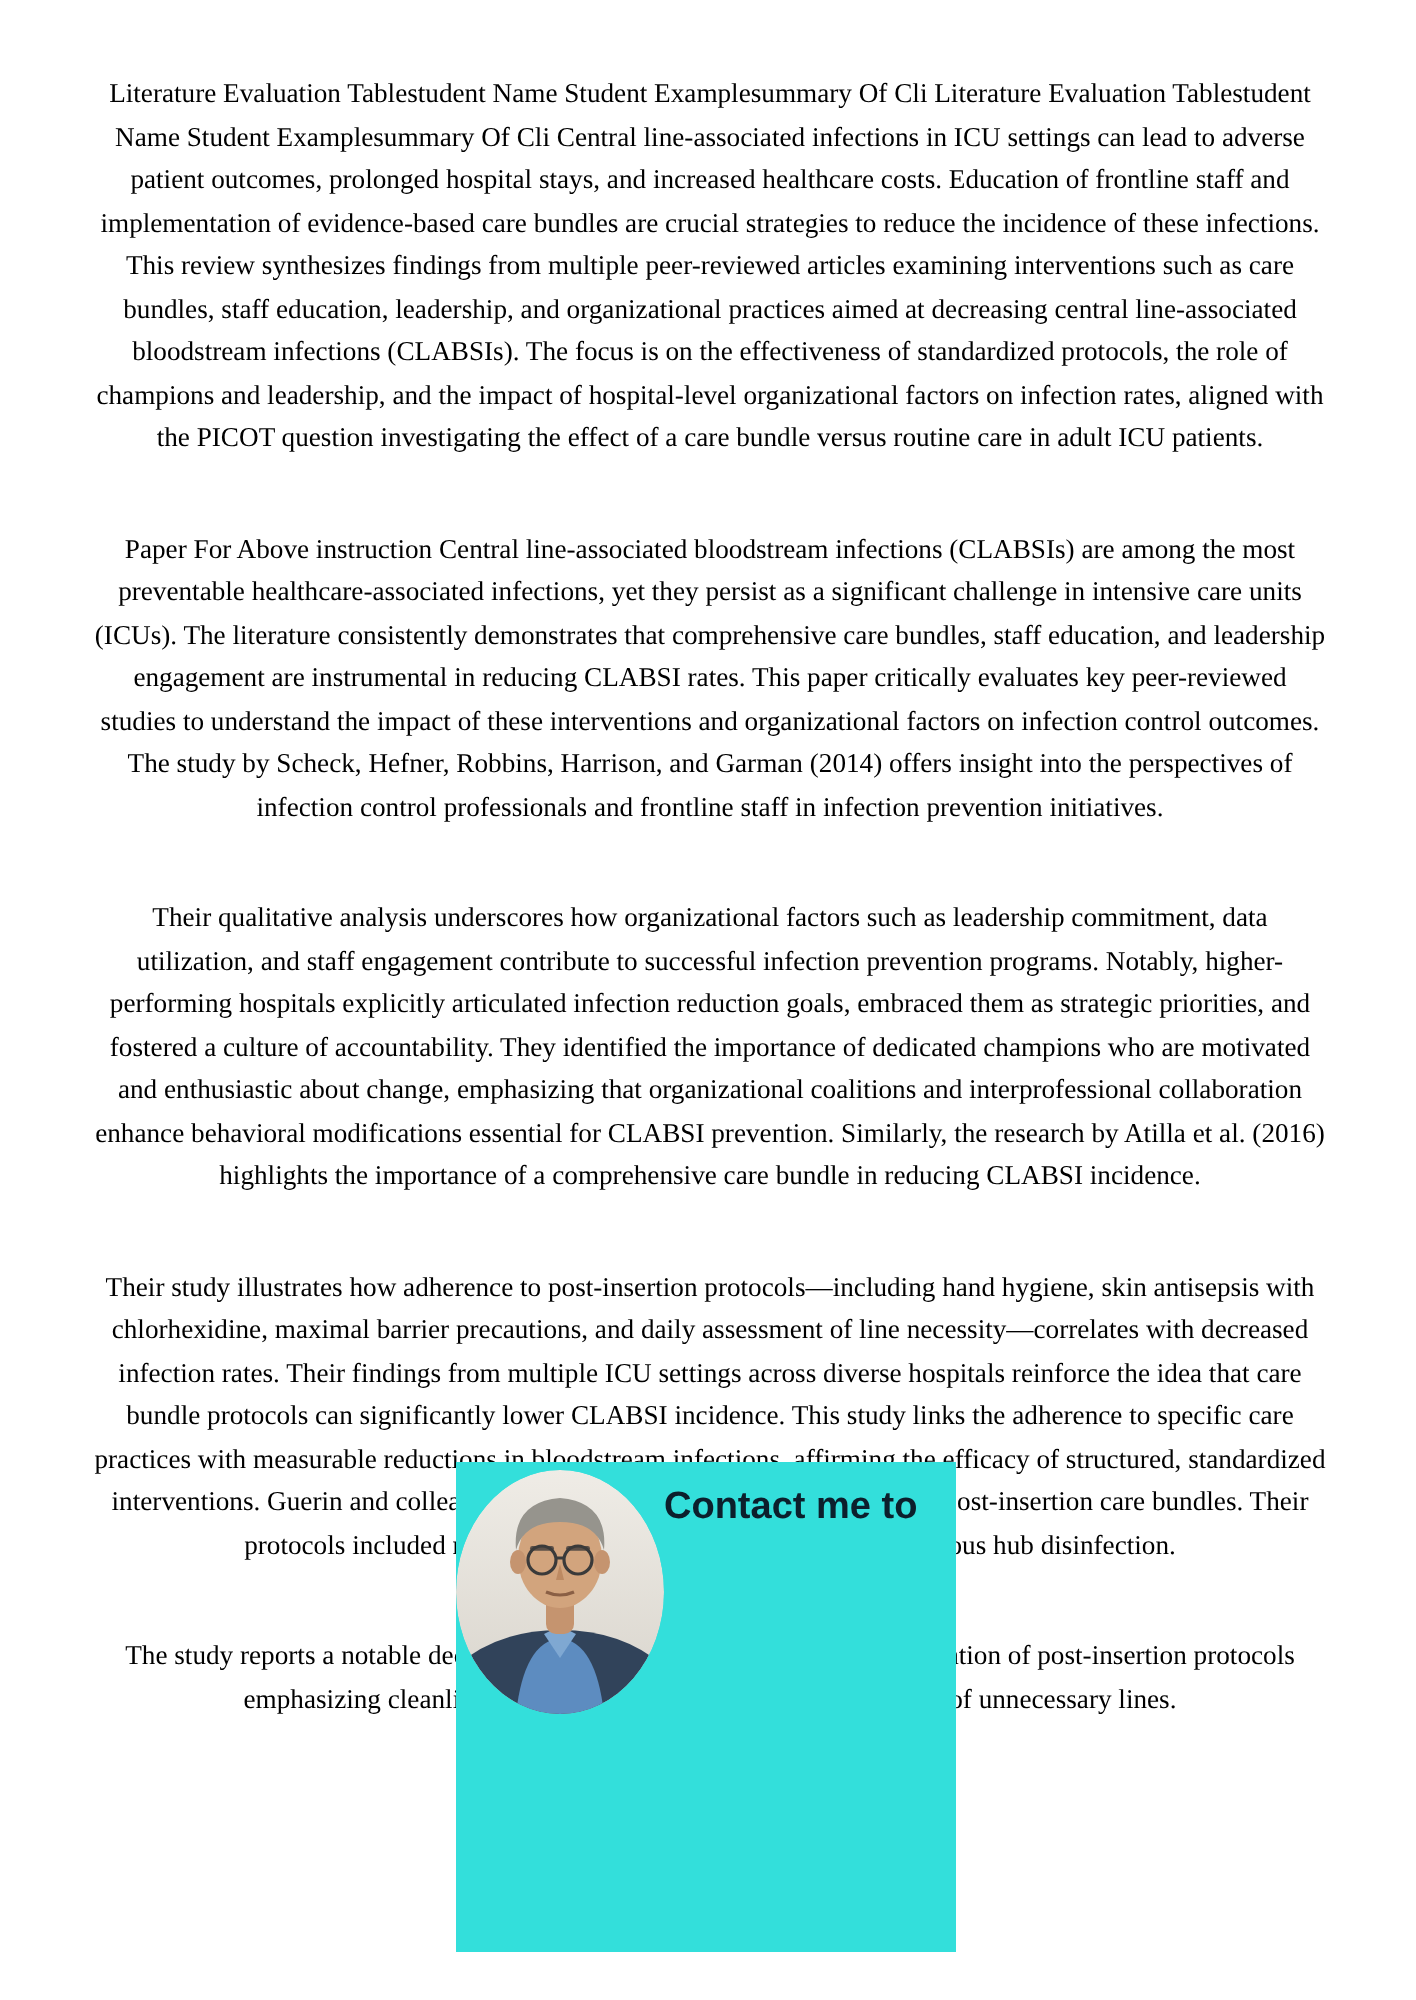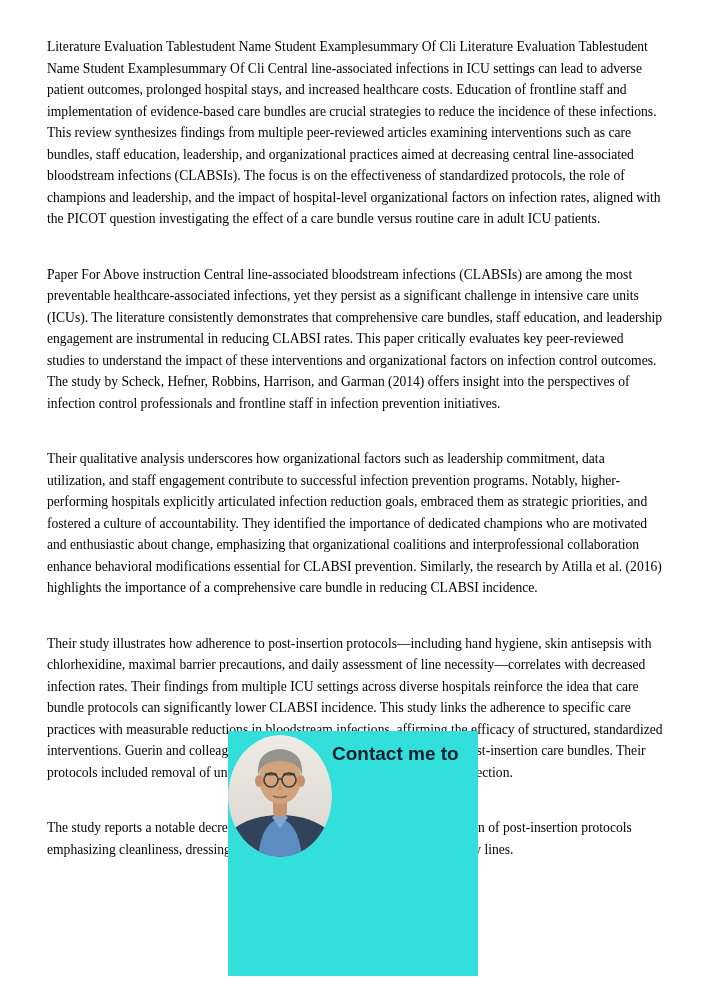--- a/index.html
+++ b/index.html
@@ -16,21 +16,21 @@
     font-family: "Liberation Serif", serif;
   }
   .content {
     position: absolute;
     top: 36px;
     left: 47px;
     width: 616px;
     color: #000000;
     font-size: 13.6px;
     line-height: 21.5px;
-    text-align: left;
+    text-align: center;
   }
   .content p {
     margin: 0 0 34px 0;
   }
   .overlay {
     position: absolute;
     left: 228px;
     top: 731px;
     width: 250px;
     height: 245px;

